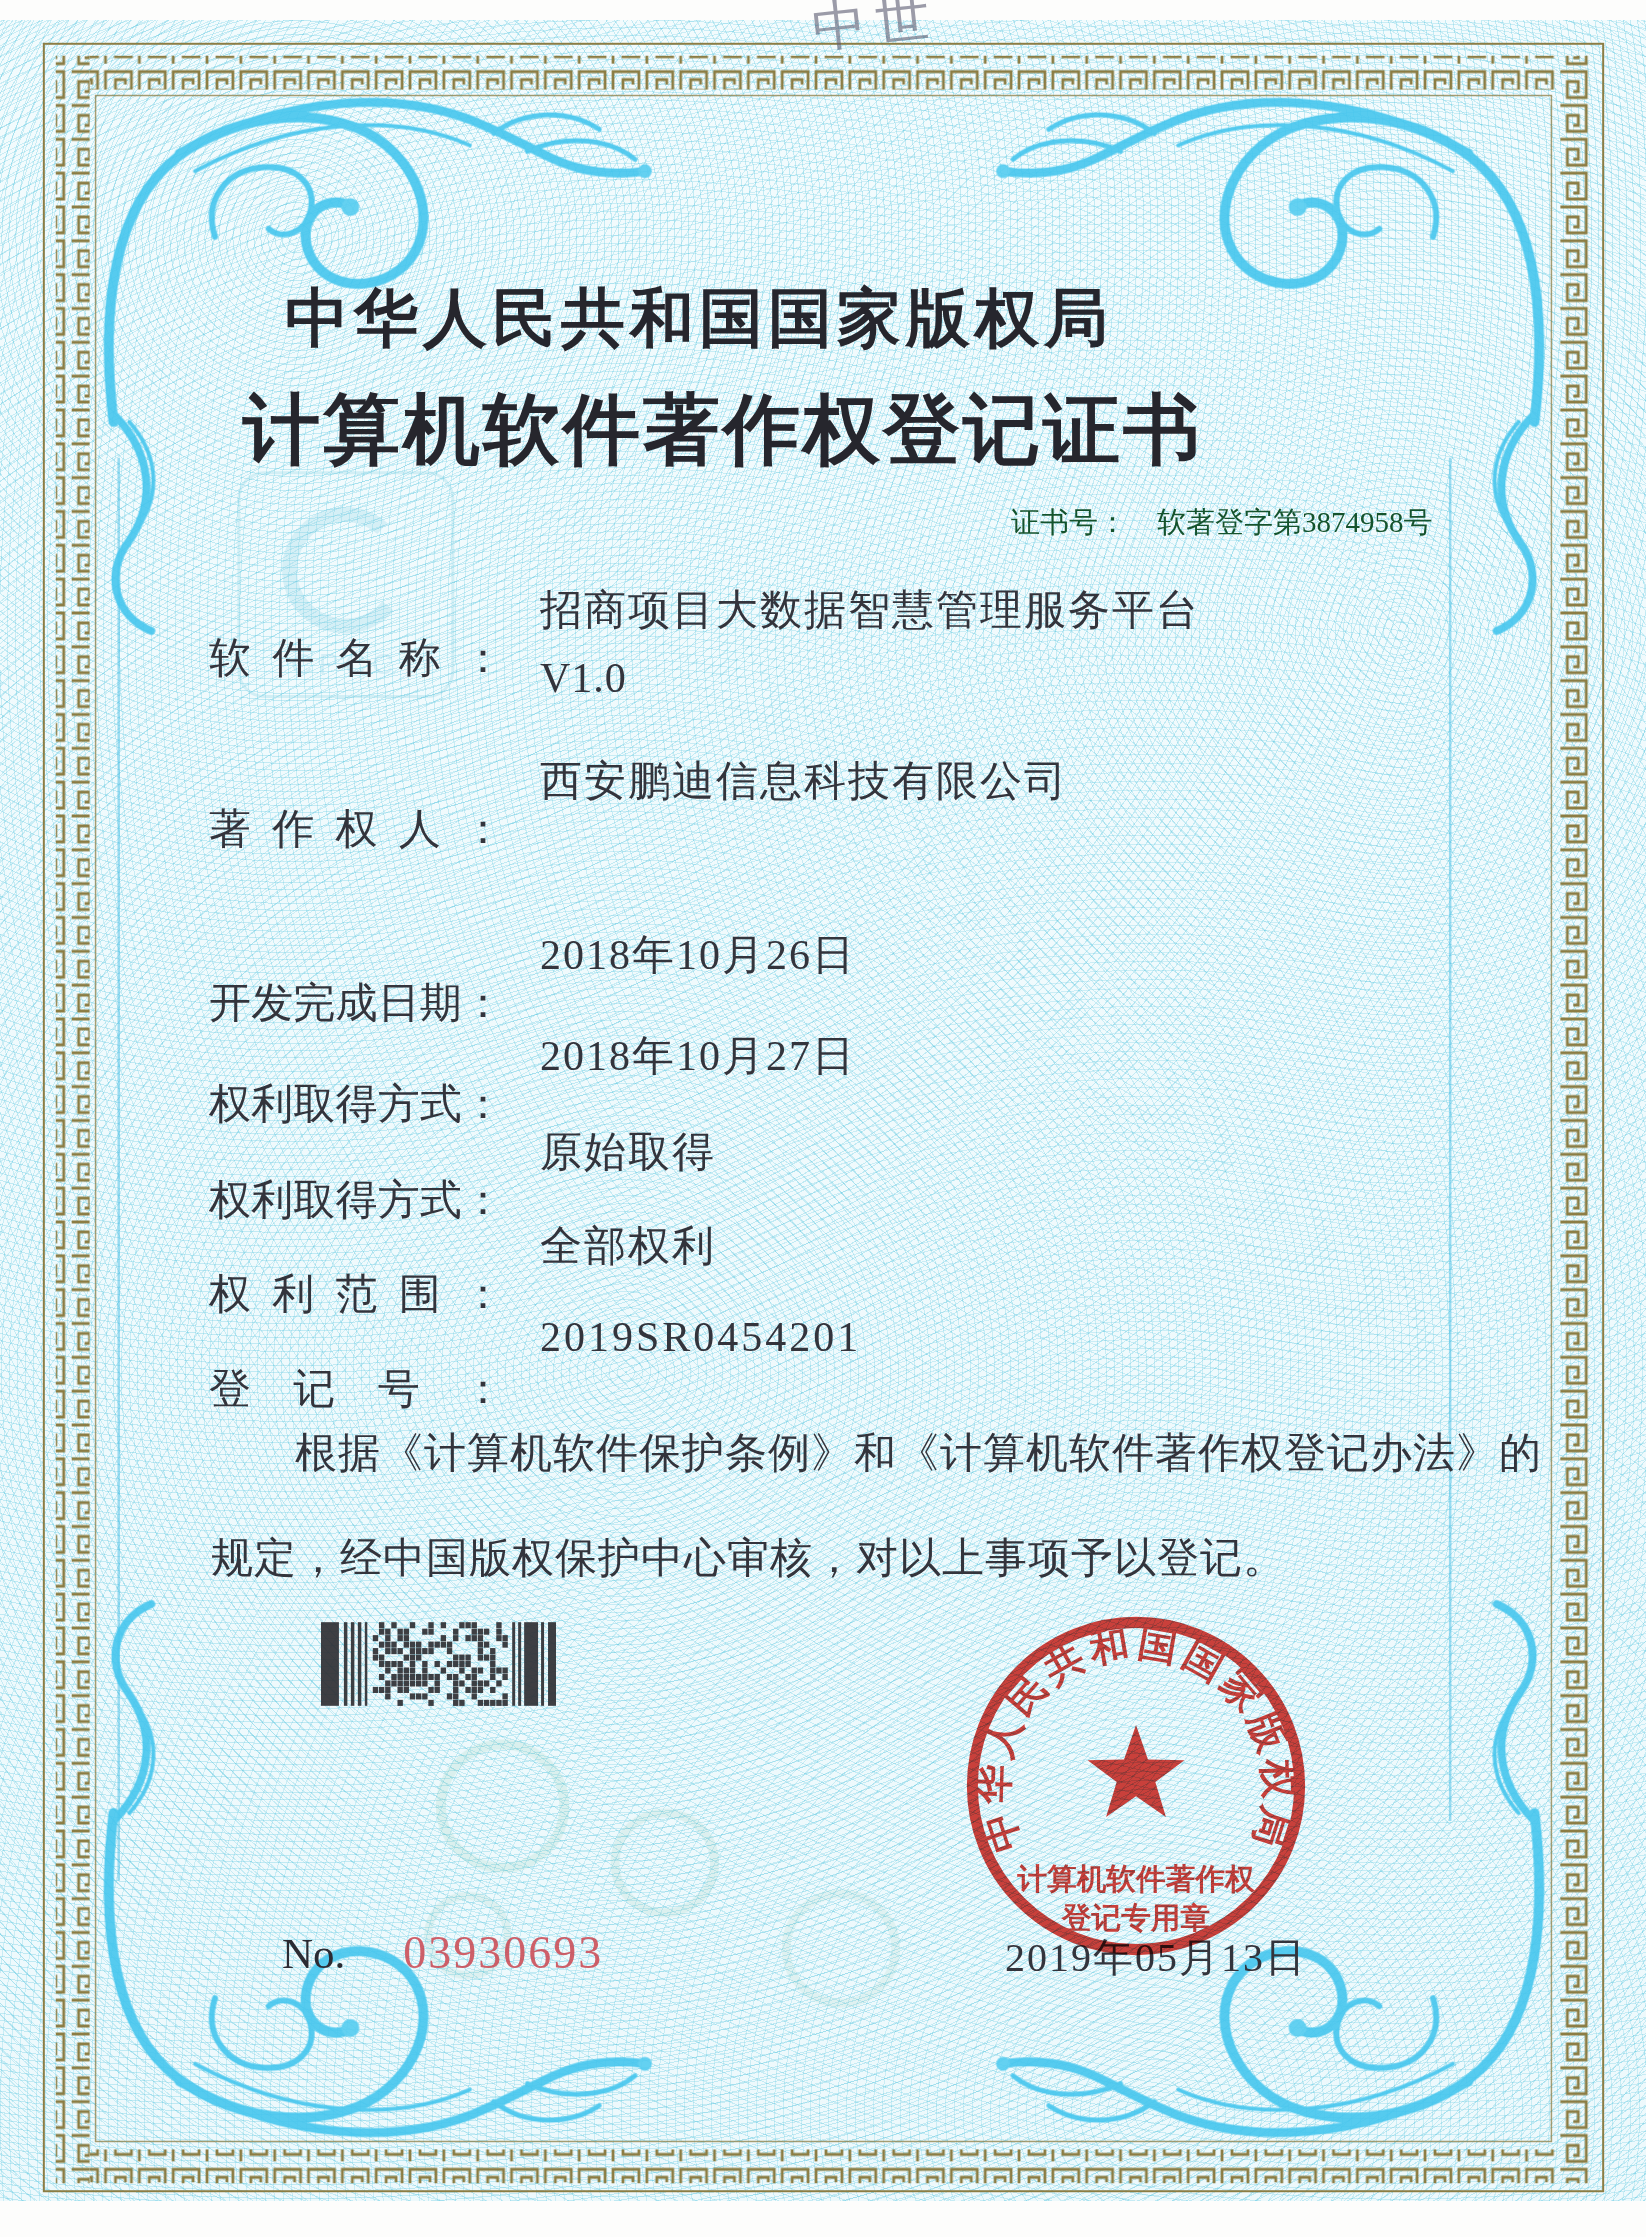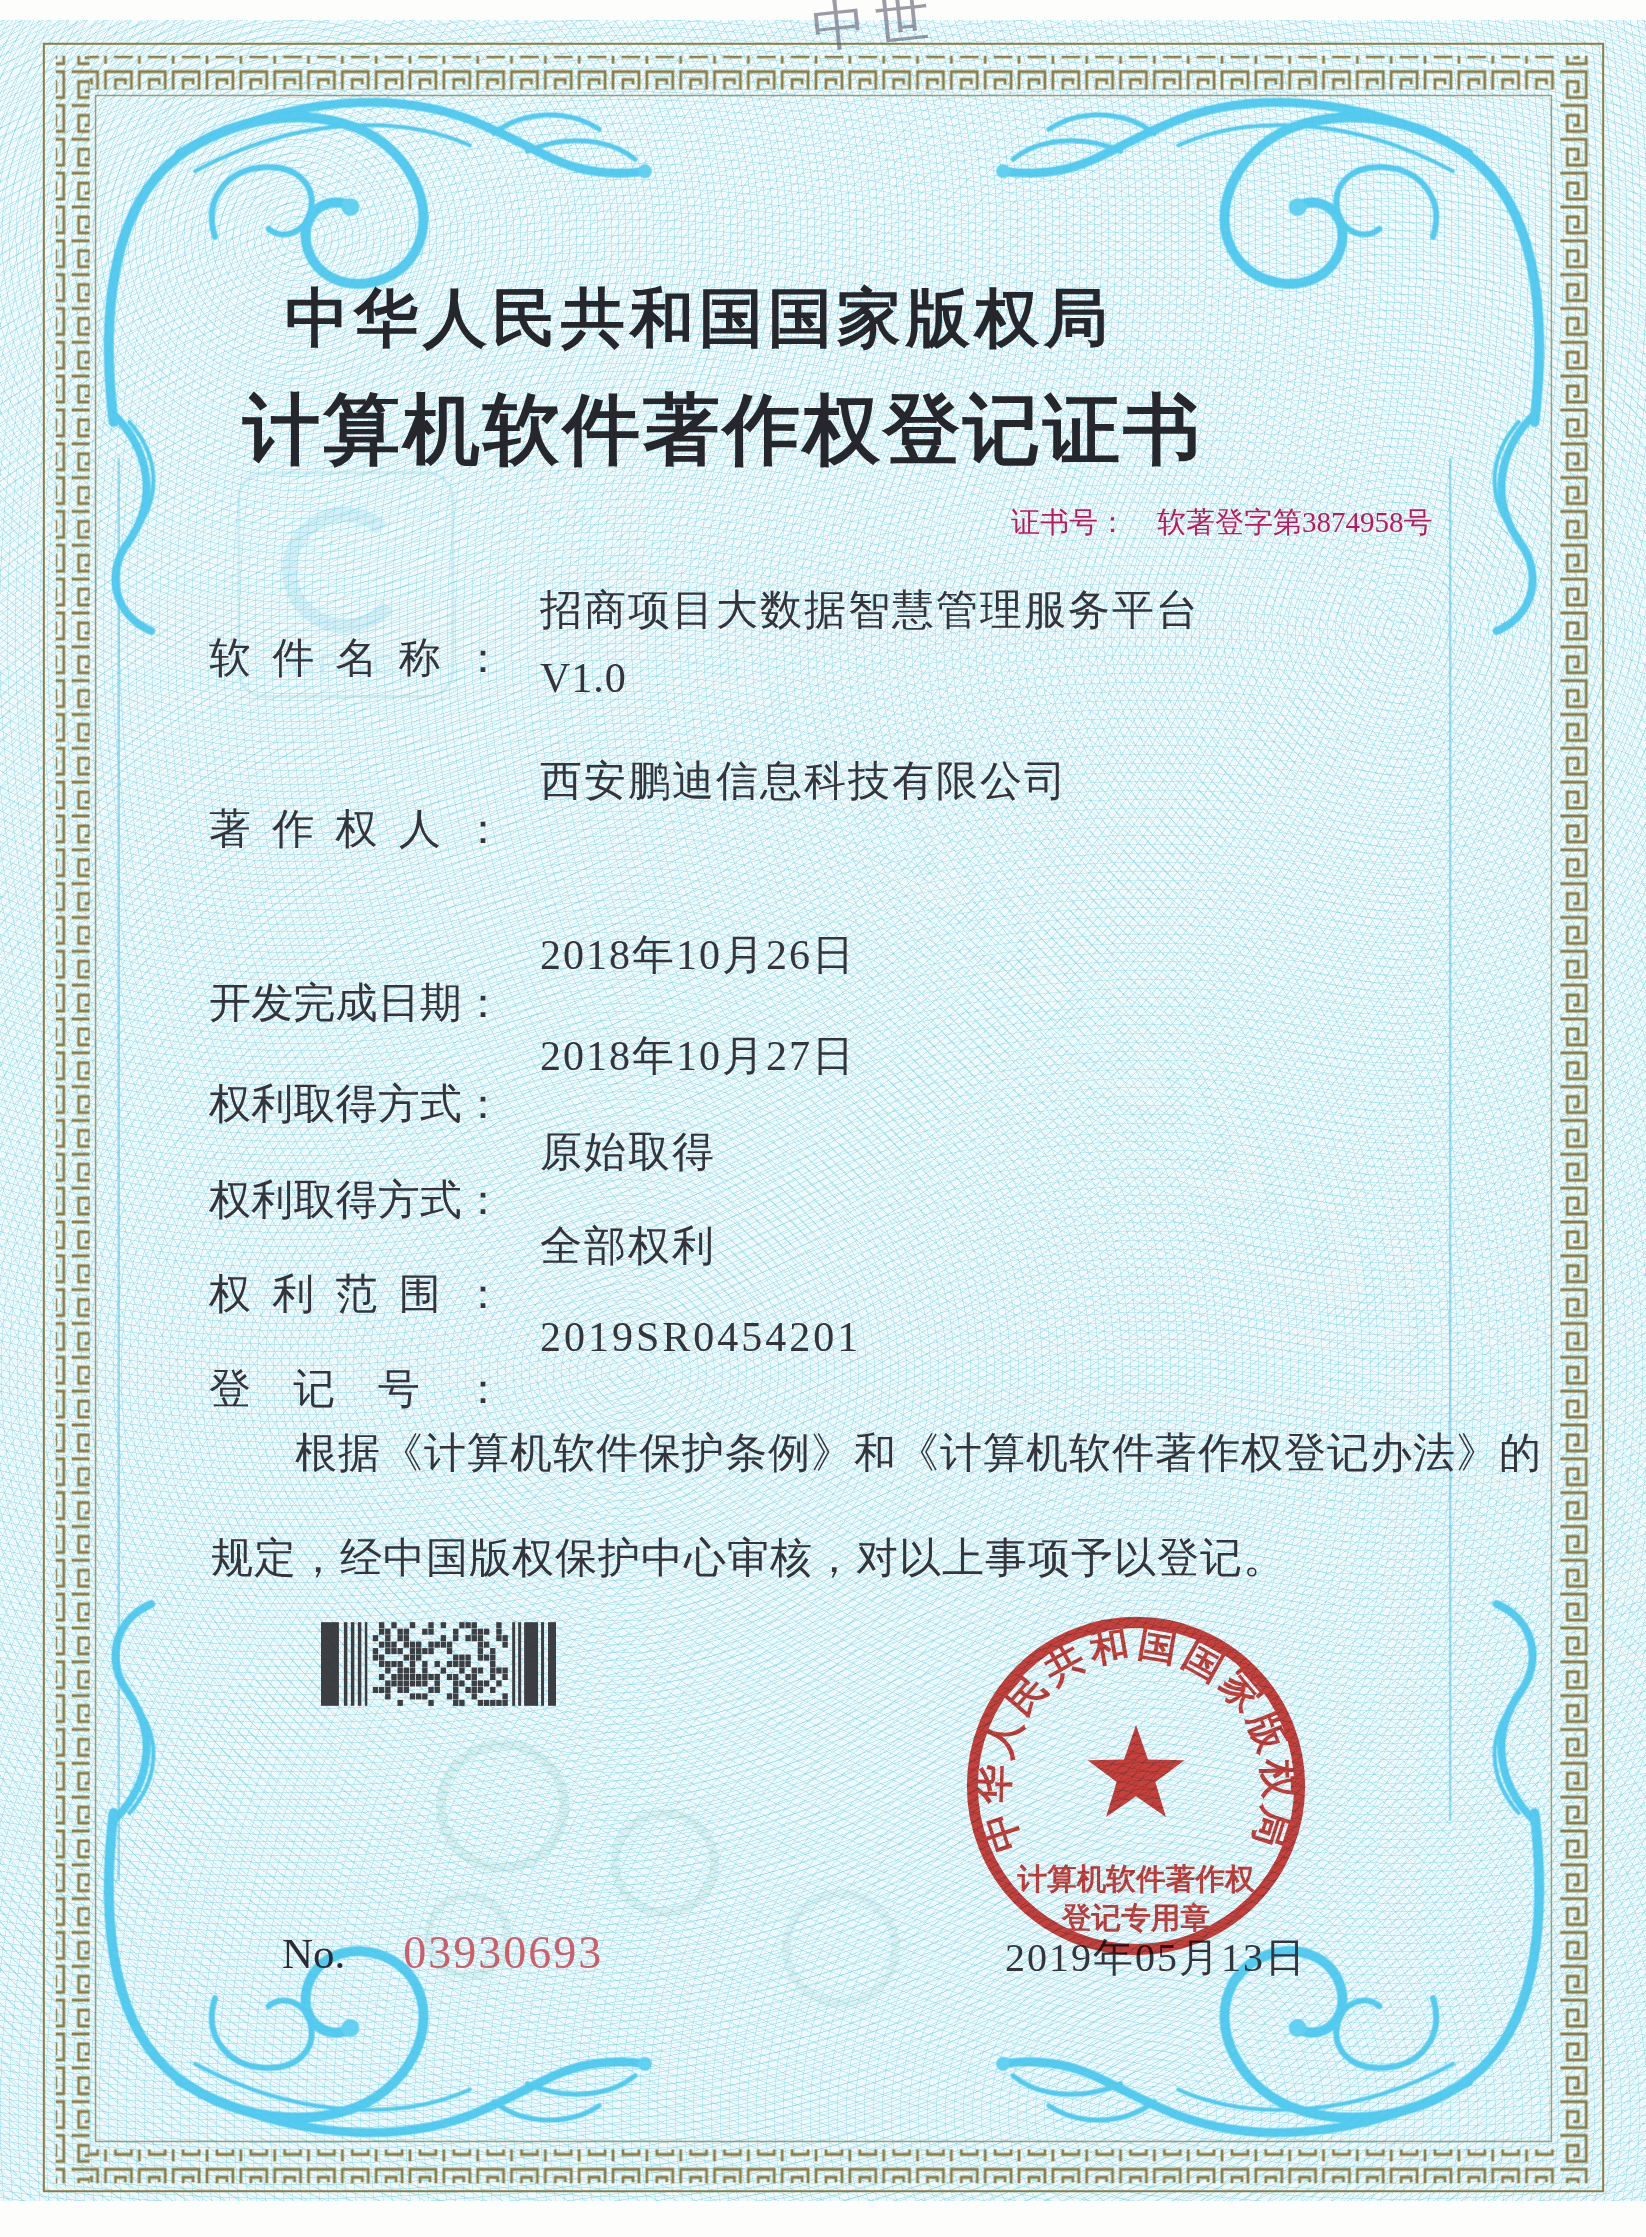--- a/index.html
+++ b/index.html
@@ -25,21 +25,21 @@
     font-size:54px; color:rgba(96,96,116,.62); transform:rotate(-6deg); letter-spacing:10px;
   }
   .title1{
     left:0; top:275px; width:1398px; text-align:center;
     font-size:64px; font-weight:700; letter-spacing:5px; color:#26262d;
   }
   .title2{
     left:0; top:379px; width:1398px; text-align:center;
     font-size:77px; font-weight:700; letter-spacing:3px; color:#26262d;margin-left:24px;
   }
-  .certno{left:1011px; top:503px; font-size:29px; color:#be185d;}
+  .certno{left:1011px; top:503px; font-size:29px; color:#14532d;}
   .certno .gap{display:inline-block; width:30px;}
   .field-row{position:absolute; left:209px; display:flex; align-items:flex-start;}
   .field-label{
     display:inline-block; width:295px; font-size:42px; color:#33343c;
     text-align:justify; text-align-last:justify; flex:none;margin-top:48px;
   }
   .field-value{font-size:42px; color:#33343c; margin-left:36px; letter-spacing:2px; white-space:nowrap;}
   .value-line2{margin-top:16px; letter-spacing:1px;}
   .reg-number{font-family:"Liberation Serif","DejaVu Serif",serif; letter-spacing:3px;}
   .statement-line{position:absolute; left:211px; font-size:42px; color:#33343c; letter-spacing:1px;}

